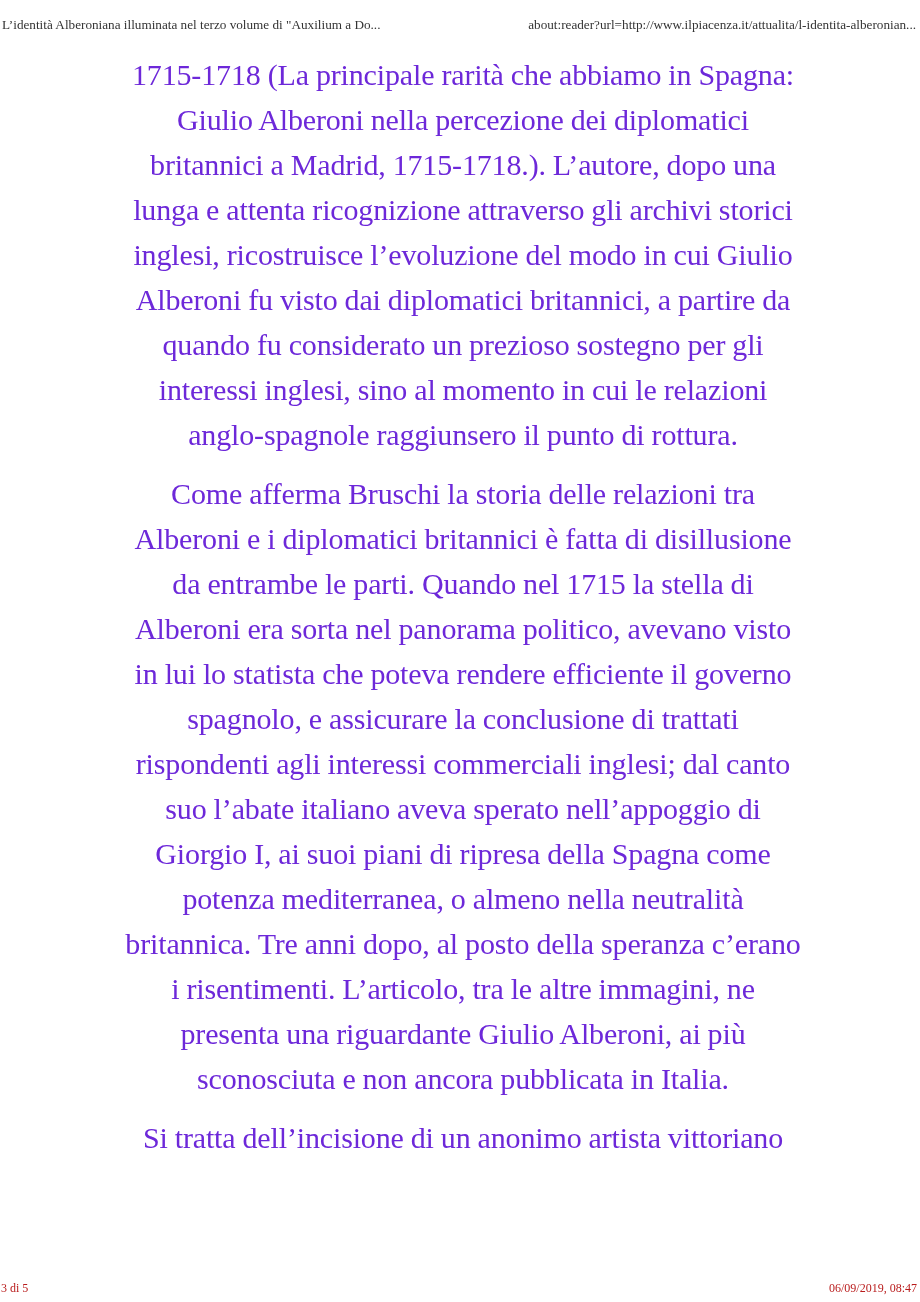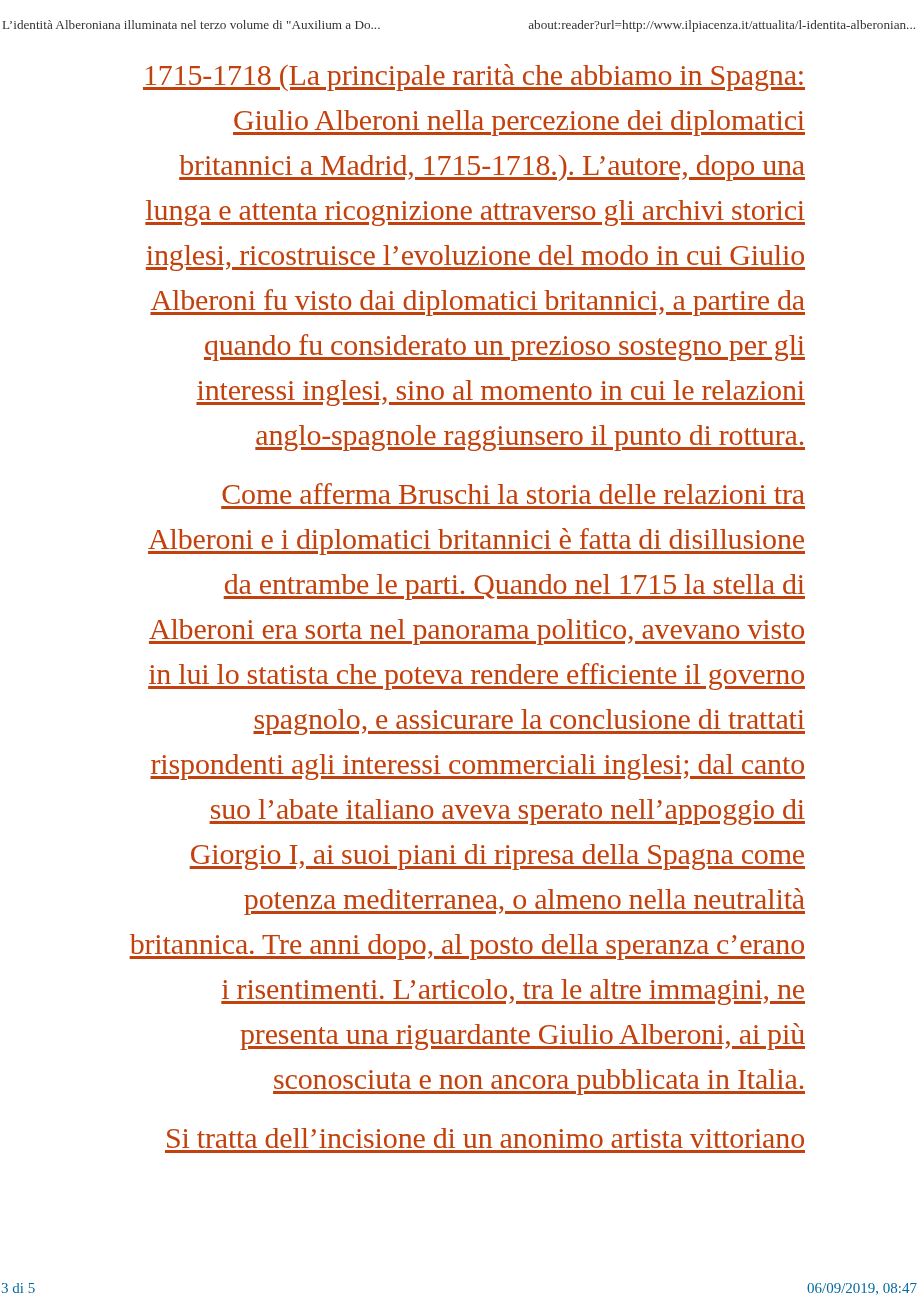--- a/index.html
+++ b/index.html
@@ -54,43 +54,42 @@
     position: absolute;
     left: 121px;
     top: 52px;
     width: 684px;
   }
   .article p {
     margin: 0 0 14px 0;
     font-family: "Liberation Serif", "DejaVu Serif", serif;
     font-size: 30px;
     line-height: 45px;
-    color: #c2410c;
+    color: #6d28d9;
     letter-spacing: -0.15px;
     word-spacing: -0.3px;
-    text-align: right;
+    text-align: center;
     hyphens: none;
-    text-decoration: underline;
   }
   .article p:last-child { margin-bottom: 16px; }
 
   
   .print-footer {
     position: absolute;
     left: 0px;
     bottom: 4px;
     width: 920px;
     height: 20px;
     display: flex;
     align-items: center;
     justify-content: space-between;
     font-family: "Liberation Serif", "DejaVu Serif", serif;
-    font-size: 15px;
+    font-size: 12px;
     line-height: 16px;
-    color: #0369a1;
+    color: #b91c1c;
     white-space: nowrap;
     padding: 0 3px 0 1px;
     box-sizing: border-box;
   }
 </style>
 </head>
 <body>
 
 <div class="page">
 

